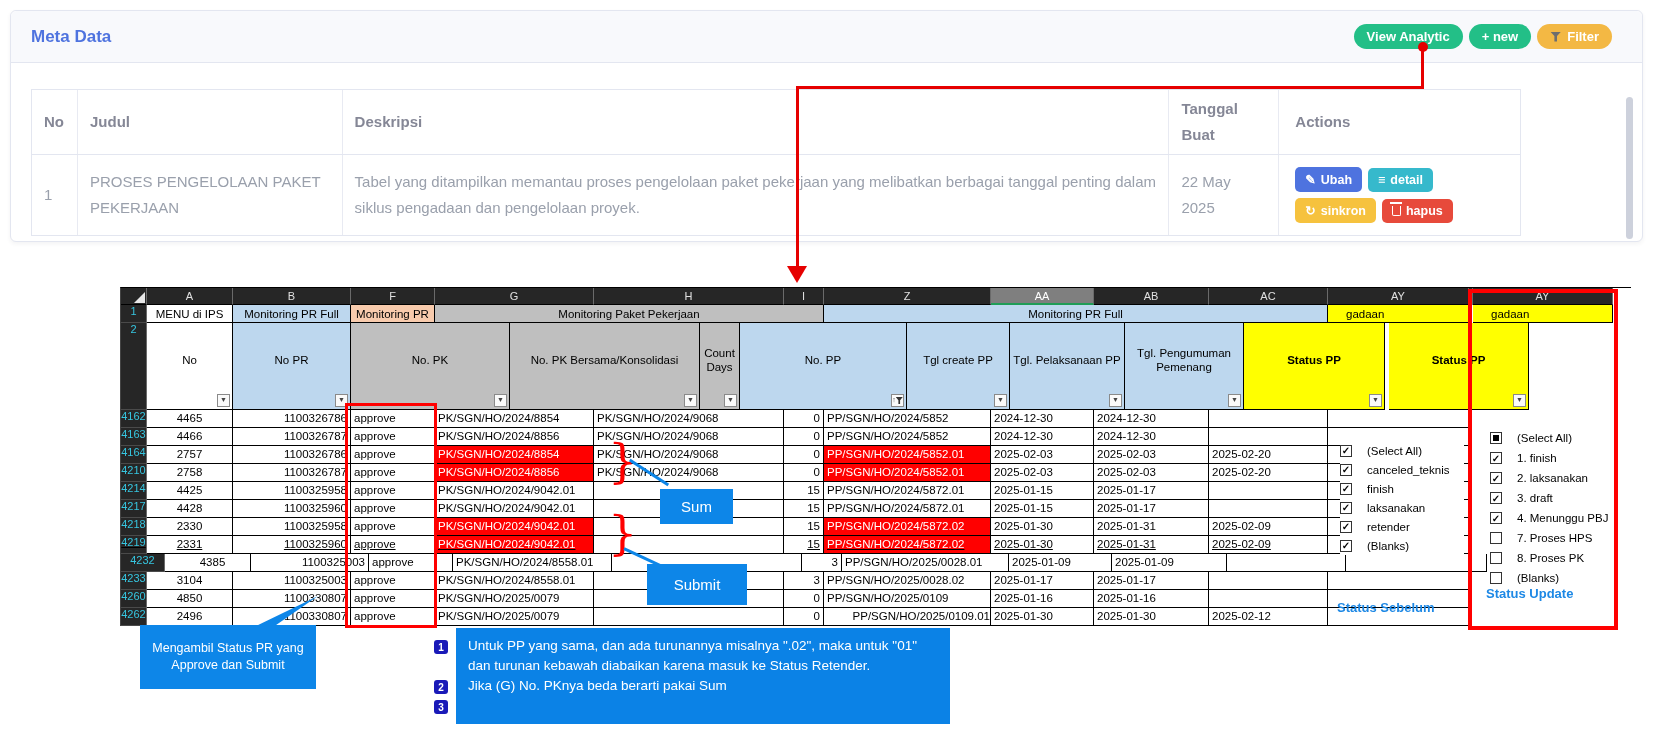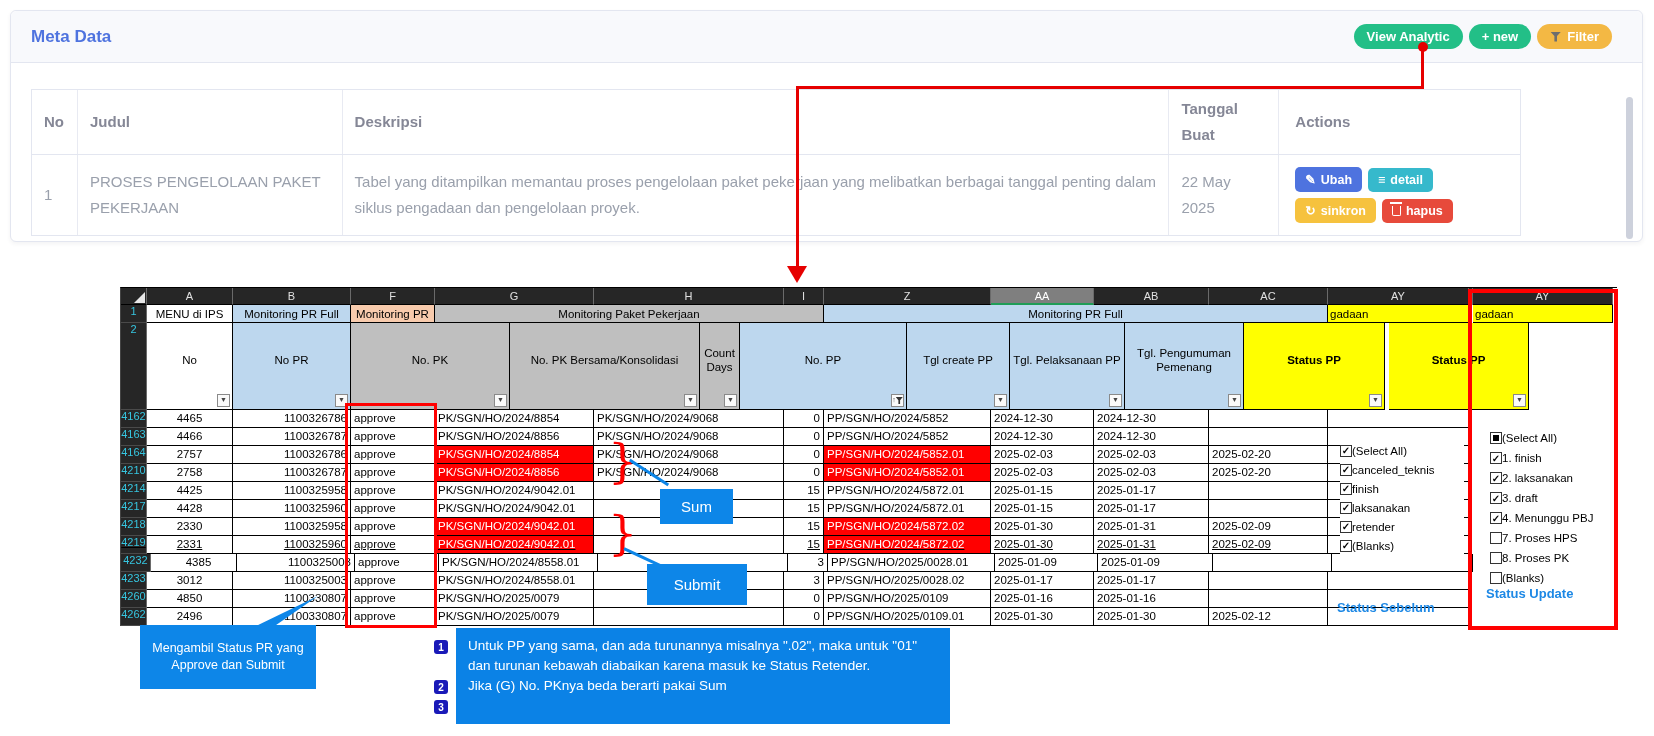--- a/index.html
+++ b/index.html
@@ -41,39 +41,39 @@
   
   .sheet { left:120px; top:287px; border-left:1px solid #444; border-top:1px solid #000; }
   .srow { display:flex; }
   .cell { border-right:1px solid #000; border-bottom:1px solid #000; overflow:hidden; white-space:nowrap; font-size:11.5px; color:#000; background:#fff; }
   .letters .cell { background:#262626; color:#e0e0e0; border-right:1px solid #6a6a6a; font-size:11px; display:flex; align-items:center; justify-content:center; }
   .letters .sel { background:#7f7f7f; color:#fff; border-bottom:2px solid #1f9d57; }
   .corner { position:relative; }
   .corner::after { content:""; position:absolute; right:1px; bottom:1px; width:0; height:0; border-left:11px solid transparent; border-bottom:11px solid #e8e8e8; }
   .rid { background:#262626; color:#36c6e0; text-align:center; border-right:1px solid #6a6a6a; border-bottom:1px solid #4a4a4a; font-size:11px; }
   .glabel { display:flex; align-items:center; justify-content:center; font-size:11.5px; }
-  .glabel.left { justify-content:flex-start; padding-left:2px;text-align:center; }
+  .glabel.left { justify-content:flex-start; padding-left:18px;text-align:center; }
   .h2cell { position:relative; display:flex; align-items:center; justify-content:center; text-align:center; white-space:normal; line-height:1.2; padding:2px 3px 12px; font-size:11.5px; }
   .h2cell.bold { font-weight:bold; }
   .fbtn { position:absolute; right:2px; bottom:2px; width:13px; height:13px; background:#fafafa; border:1px solid #8a8a8a; display:flex; align-items:center; justify-content:center; font-size:7px; color:#444; cursor:pointer; }
   .fbtn .mini-funnel { width:7px; height:7px; background:#333; clip-path:polygon(0 0,100% 0,62% 45%,62% 100%,38% 100%,38% 45%); }
   .bg-blue{background:#BDD7EE;} .bg-orange{background:#F8CBAD;} .bg-gray{background:#BFBFBF;} .bg-yellow{background:#FFFF00;} .bg-white{background:#fff;}
   .t-c{text-align:center;} .t-r{text-align:right;padding-right:3px;} .t-l{text-align:left;padding-left:3px;}
   .redcell{background:#FF0000;color:#fff;}
   .sp { background:#fff; border:none; }
   .noborder { border:none; background:#fff; }
 
   
   .redbox { border:3px solid #f00; background:transparent; z-index:20; }
   .redbox-f { left:345px; top:403px; width:92px; height:225px; }
   .redbox-ay { left:1468px; top:289px; width:150px; height:341px; border-width:4px; }
 
   
   .flist { background:#fff; z-index:10; }
-  .fitem { display:flex; align-items:center; gap:0; font-size:11.5px; color:#000; }
+  .fitem { display:flex; align-items:center; gap:15px; font-size:11.5px; color:#000; }
   .cbox { width:12px; height:12px; border:1.5px solid #333; background:#fff; display:flex; align-items:center; justify-content:center; font-size:10px; font-weight:bold; color:#000; flex:0 0 auto; }
   .cbox .fillsq { width:6px; height:6px; background:#000; }
   .flist-title { color:#1d88e5; font-weight:bold; font-size:13px; z-index:10; }
 
   
   .callout { background:#0d86e8; color:#fff; display:flex; align-items:center; justify-content:center; text-align:center; z-index:25; }
   .co-sum { left:660px; top:489px; width:73px; height:35px; font-size:15px; }
   .co-avg { left:647px; top:564px; width:100px; height:41px; font-size:15px; }
   .co-status { left:140px; top:625px; width:176px; height:64px; font-size:12.5px; line-height:1.35; padding:4px 10px; }
   .co-pointer { left:252px; top:596px; width:66px; height:32px; background:#0d86e8; clip-path:polygon(0 100%, 100% 0, 30% 100%); z-index:24; }
@@ -354,38 +354,38 @@
       <div class="cell t-r" style="width: 40px; height: 18px; line-height: 17px;">15</div>
       <div class="cell t-l redcell" style="width: 167px; height: 18px; line-height: 17px;">PP/SGN/HO/2024/5872.02</div>
       <div class="cell t-l" style="width: 103px; height: 18px; line-height: 17px;">2025-01-30</div>
       <div class="cell t-l" style="width: 115px; height: 18px; line-height: 17px;">2025-01-31</div>
       <div class="cell t-l" style="width: 119px; height: 18px; line-height: 17px;">2025-02-09</div>
       <div class="cell " style="width: 141px; height: 18px; line-height: 17px;"></div>
       <div class="cell sp" style="width: 4px; height: 18px;"></div>
       <div class="cell noborder" style="width: 140px; height: 18px;"></div>
     </div>
     <div class="srow" style="height: 18px;">
-      <div class="cell rid" style="width: 30px; height: 18px;">4232</div>
+      <div class="cell rid" style="width: 44px; height: 18px;">4232</div>
       <div class="cell t-c" style="width: 86px; height: 18px; line-height: 17px; padding-left: 10px;">4385</div>
       <div class="cell t-r" style="width: 118px; height: 18px; line-height: 17px;">1100325003</div>
       <div class="cell t-l" style="width: 84px; height: 18px; line-height: 17px;">approve</div>
       <div class="cell t-l" style="width: 159px; height: 18px; line-height: 17px;">PK/SGN/HO/2024/8558.01</div>
       <div class="cell t-l" style="width: 190px; height: 18px; line-height: 17px;"></div>
       <div class="cell t-r" style="width: 40px; height: 18px; line-height: 17px;">3</div>
       <div class="cell t-l" style="width: 167px; height: 18px; line-height: 17px;">PP/SGN/HO/2025/0028.01</div>
       <div class="cell t-l" style="width: 103px; height: 18px; line-height: 17px;">2025-01-09</div>
       <div class="cell t-l" style="width: 115px; height: 18px; line-height: 17px;">2025-01-09</div>
       <div class="cell t-l" style="width: 119px; height: 18px; line-height: 17px;"></div>
       <div class="cell " style="width: 141px; height: 18px; line-height: 17px;"></div>
       <div class="cell sp" style="width: 4px; height: 18px;"></div>
       <div class="cell noborder" style="width: 140px; height: 18px;"></div>
     </div>
     <div class="srow" style="height: 18px;">
       <div class="cell rid" style="width: 26px; height: 18px;">4233</div>
-      <div class="cell t-c" style="width: 86px; height: 18px; line-height: 17px;">3012</div>
+      <div class="cell t-c" style="width: 86px; height: 18px; line-height: 17px;">3104</div>
       <div class="cell t-r" style="width: 118px; height: 18px; line-height: 17px;">1100325003</div>
       <div class="cell t-l" style="width: 84px; height: 18px; line-height: 17px;">approve</div>
       <div class="cell t-l" style="width: 159px; height: 18px; line-height: 17px;">PK/SGN/HO/2024/8558.01</div>
       <div class="cell t-l" style="width: 190px; height: 18px; line-height: 17px;"></div>
       <div class="cell t-r" style="width: 40px; height: 18px; line-height: 17px;">3</div>
       <div class="cell t-l" style="width: 167px; height: 18px; line-height: 17px;">PP/SGN/HO/2025/0028.02</div>
       <div class="cell t-l" style="width: 103px; height: 18px; line-height: 17px;">2025-01-17</div>
       <div class="cell t-l" style="width: 115px; height: 18px; line-height: 17px;">2025-01-17</div>
       <div class="cell t-l" style="width: 119px; height: 18px; line-height: 17px;"></div>
       <div class="cell " style="width: 141px; height: 18px; line-height: 17px;"></div>
@@ -409,21 +409,21 @@
       <div class="cell noborder" style="width: 140px; height: 18px;"></div>
     </div>
     <div class="srow" style="height: 18px;">
       <div class="cell rid" style="width: 26px; height: 18px;">4262</div>
       <div class="cell t-c" style="width: 86px; height: 18px; line-height: 17px;">2496</div>
       <div class="cell t-r" style="width: 118px; height: 18px; line-height: 17px;">1100330807</div>
       <div class="cell t-l" style="width: 84px; height: 18px; line-height: 17px;">approve</div>
       <div class="cell t-l" style="width: 159px; height: 18px; line-height: 17px;">PK/SGN/HO/2025/0079</div>
       <div class="cell t-l" style="width: 190px; height: 18px; line-height: 17px;"></div>
       <div class="cell t-r" style="width: 40px; height: 18px; line-height: 17px;">0</div>
-      <div class="cell t-l" style="width: 167px; height: 18px; line-height: 17px;">PP/SGN/HO/2025/0109.01</div>
+      <div class="cell t-l" style="width: 167px; height: 18px; line-height: 17px; text-align: right;">PP/SGN/HO/2025/0109.01</div>
       <div class="cell t-l" style="width: 103px; height: 18px; line-height: 17px;">2025-01-30</div>
       <div class="cell t-l" style="width: 115px; height: 18px; line-height: 17px;">2025-01-30</div>
       <div class="cell t-l" style="width: 119px; height: 18px; line-height: 17px;">2025-02-12</div>
       <div class="cell " style="width: 141px; height: 18px; line-height: 17px;"></div>
       <div class="cell sp" style="width: 4px; height: 18px;"></div>
       <div class="cell noborder" style="width: 140px; height: 18px;"></div>
     </div>
   </div>
 
 <div class="abs redbox redbox-f"></div>

